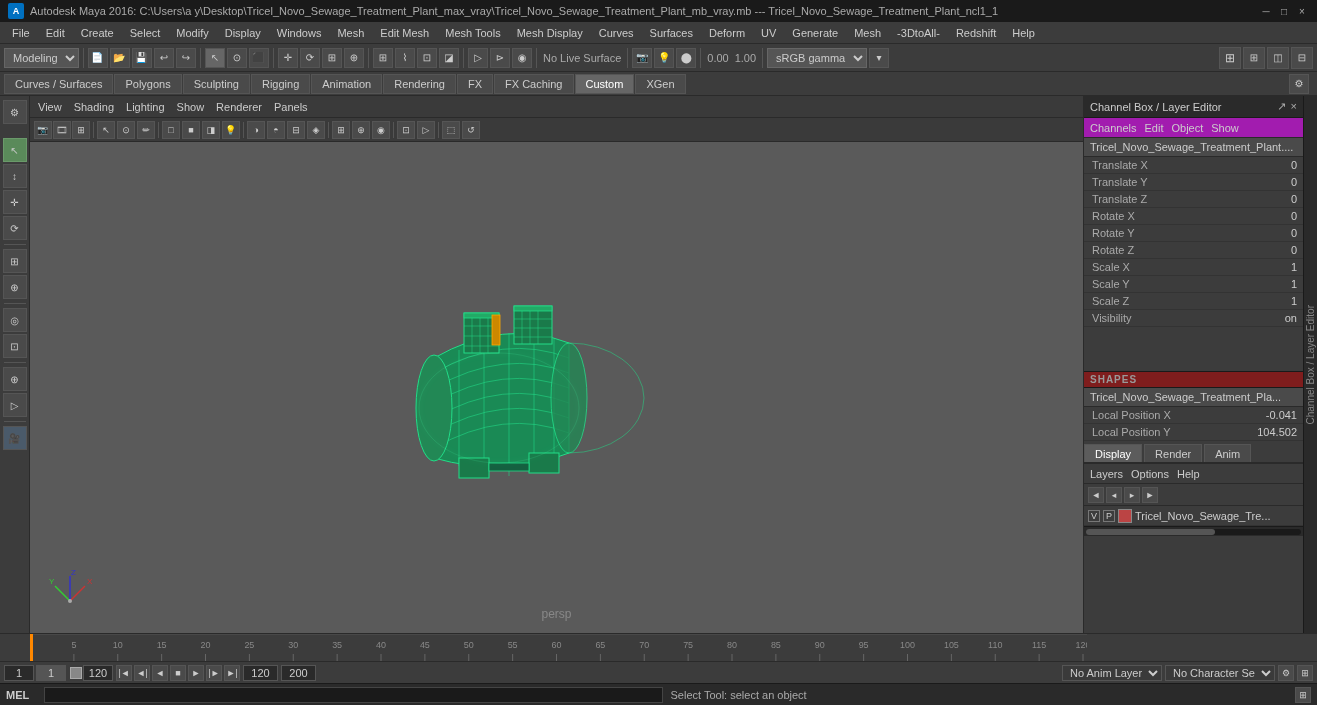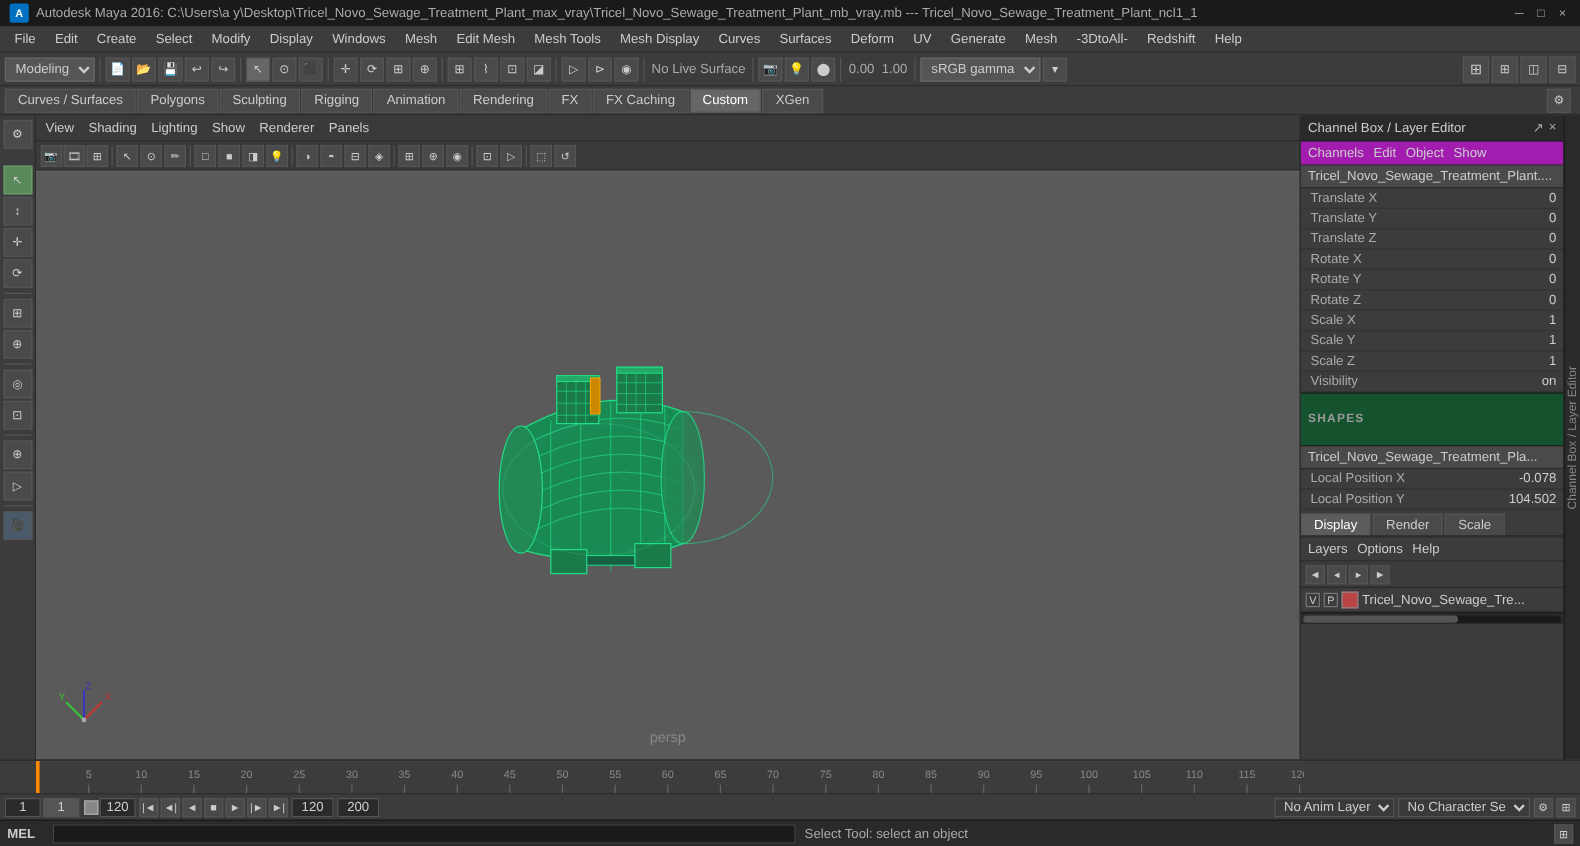--- a/index.html
+++ b/index.html
@@ -287,28 +287,29 @@
       white-space: nowrap;
     }
     .cb-value {
       width: 55px;
       text-align: right;
       padding-right: 6px;
       color: #cccccc;
       font-size: 11px;
     }
     .cb-section {
-      background: #14532d;
-      padding: 16px 6px;
+      background: #7f1d1d;
+      padding: 2px 6px;
       color: #999;
       font-size: 10px;
       font-weight: bold;
       letter-spacing: 1px;
       border-bottom: 1px solid #1a1a1a;
       border-top: 1px solid #1a1a1a;
+      margin-top: 44px;
     }
     .cb-shapes-name {
       background: #4a4a4a;
       padding: 3px 6px;
       color: #ccc;
       font-size: 11px;
       border-bottom: 1px solid #2a2a2a;
       overflow: hidden;
       text-overflow: ellipsis;
       white-space: nowrap;
@@ -873,31 +874,31 @@
       </div>
       <div class="cb-row">
         <span class="cb-label">Visibility</span>
         <span class="cb-value">on</span>
       </div>
 
       <div class="cb-section">SHAPES</div>
       <div class="cb-shapes-name">Tricel_Novo_Sewage_Treatment_Pla...</div>
       <div class="cb-row">
         <span class="cb-label">Local Position X</span>
-        <span class="cb-value">-0.078</span>
+        <span class="cb-value">-0.041</span>
       </div>
       <div class="cb-row">
         <span class="cb-label">Local Position Y</span>
         <span class="cb-value">104.502</span>
       </div>
 
       <div id="display-tabs">
         <div class="display-tab active">Display</div>
         <div class="display-tab">Render</div>
-        <div class="display-tab">Scale</div>
+        <div class="display-tab">Anim</div>
       </div>
 
       <div id="layers-panel">
         <div id="layers-menubar">
           <span>Layers</span>
           <span>Options</span>
           <span>Help</span>
         </div>
         <div id="layers-toolbar">
           <div class="layer-btn">◄</div>

